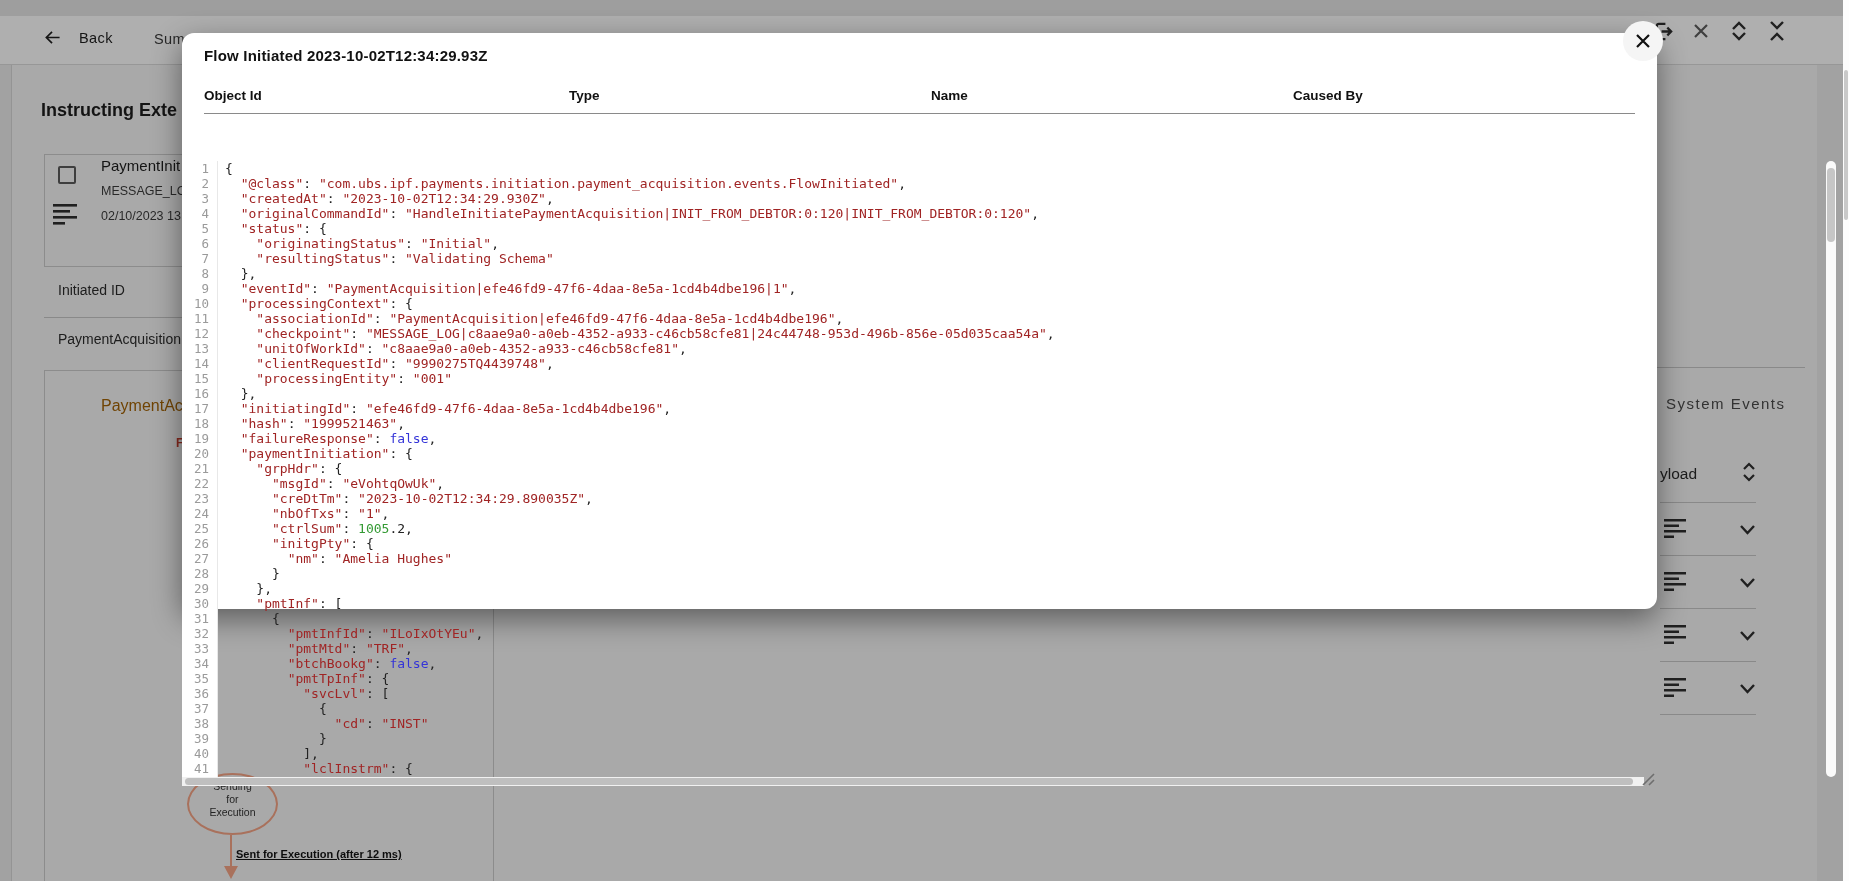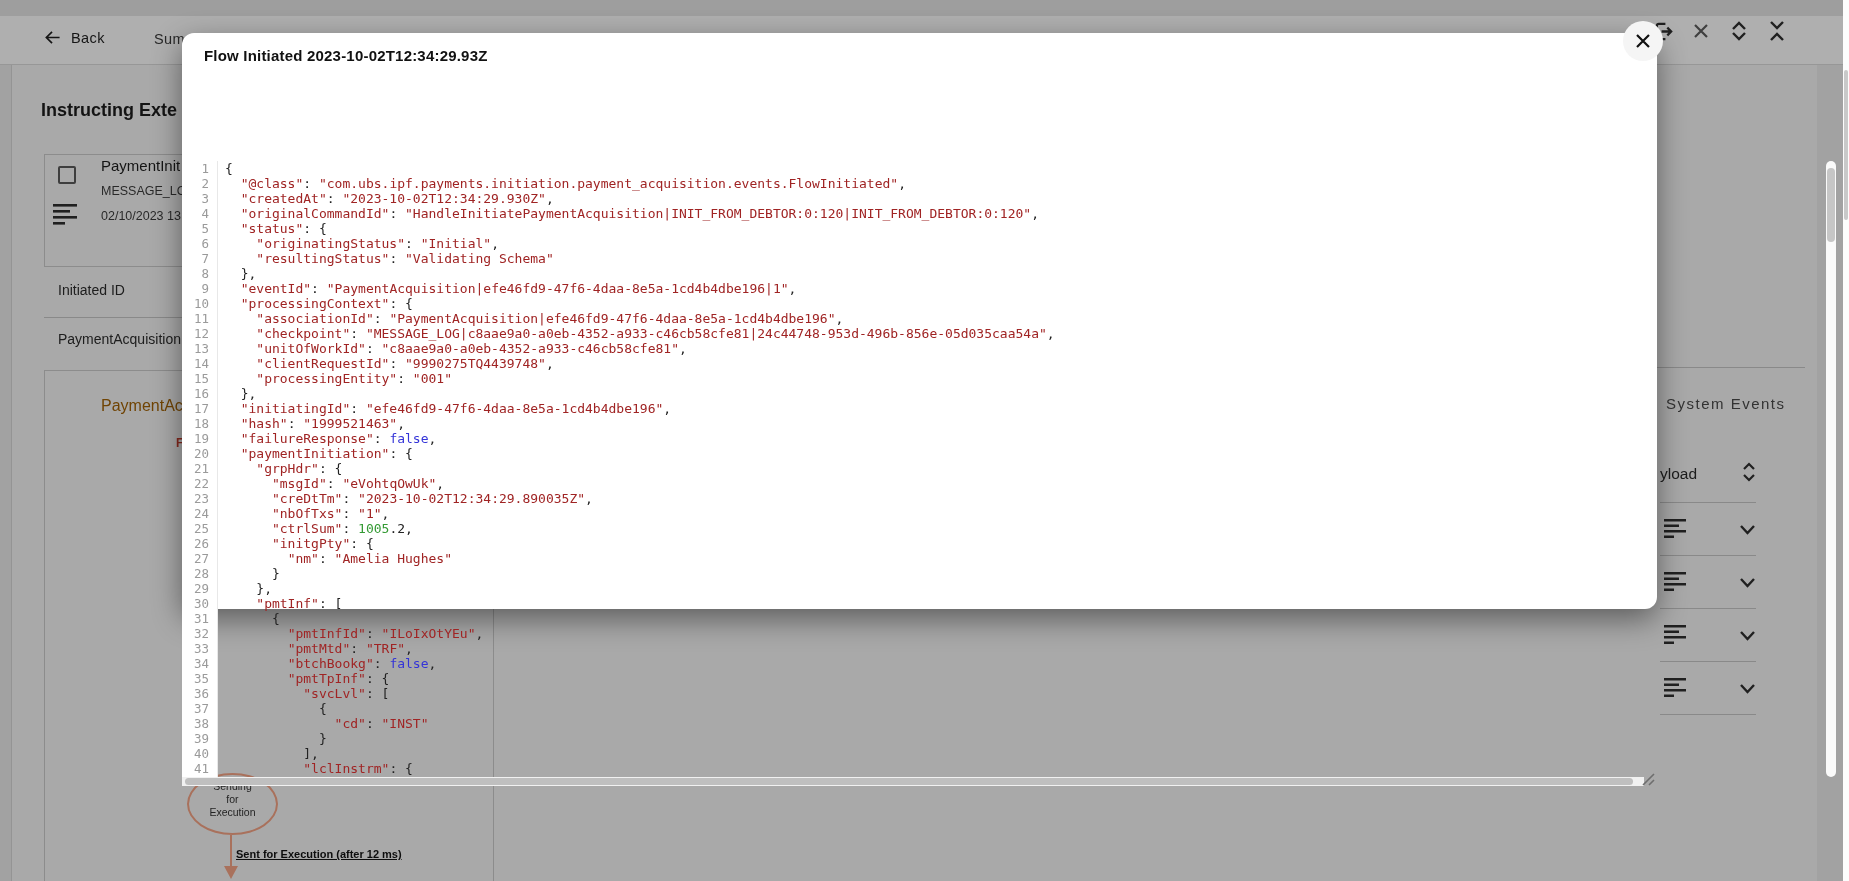--- a/index.html
+++ b/index.html
@@ -2,21 +2,21 @@
 <html><head>
 <meta charset="utf-8">
 <style>
 *{margin:0;padding:0;box-sizing:border-box}
 html,body{background:#555}
 .stage{position:relative;width:1849px;height:881px;overflow:hidden;background:#e8e8e8;font-family:"Liberation Sans",sans-serif}
 .abs{position:absolute}
 
 .topstrip{left:0;top:0;width:1849px;height:16px;background:#e2e2e2}
 .headerbar{left:0;top:16px;width:1849px;height:49px;background:#fbfbfb;border-bottom:1px solid #d8d8d8}
-.back-btn{left:44px;top:29px;display:flex;align-items:center;gap:10px;color:#1f1f1f;font-size:14.5px;letter-spacing:.4px}
+.back-btn{left:44px;top:29px;display:flex;align-items:center;gap:18px;color:#1f1f1f;font-size:14.5px;letter-spacing:.4px}
 .tab-sum{left:154px;top:31px;font-size:14.5px;color:#3a3a3a;letter-spacing:.4px}
 .winicons{right:61px;top:20px;display:flex;gap:16px;align-items:center}
 .winicons span{display:inline-flex;width:22px;height:22px;align-items:center;justify-content:center}
 .panel{left:11px;top:65px;width:1806px;height:816px;background:#f3f3f3;border-left:1px solid #d5d5d5}
 .page-heading{left:41px;top:100px;font-size:18px;font-weight:bold;color:#1d1d1d}
 .card1{left:44px;top:154px;width:520px;height:113px;border:1px solid #c9c9c9}
 .checkbox{left:58px;top:166px;width:18px;height:18px;border:2px solid #595959;border-radius:2px}
 .mc-title{left:101px;top:157px;font-size:15px;color:#1d1d1d}
 .mc-sub{left:101px;top:184px;font-size:12.5px;color:#3c3c3c}
 .mc-date{left:101px;top:209px;font-size:12.5px;color:#3c3c3c}
@@ -233,20 +233,26 @@
   <div class="abs modal">
     <div class="abs m-title">Flow Initiated 2023-10-02T12:34:29.93Z</div>
     <div class="abs close-btn">
       <span>
         <svg width="20" height="20" viewBox="0 0 20 20">
             <path d="M4 4 L16 16 M16 4 L4 16" stroke="#111" stroke-width="2.2" fill="none"></path>
           </svg>
       </span>
     </div>
 
+    <div class="abs tgrid hdr">
+        <div class="th">Object Id</div>
+        <div class="th">Type</div>
+        <div class="th">Name</div>
+        <div class="th">Caused By</div>
+      </div>
 
     <div class="abs code-wrap">
       <div class="gutter">
           <div>1</div>
           <div>2</div>
           <div>3</div>
           <div>4</div>
           <div>5</div>
           <div>6</div>
           <div>7</div>

